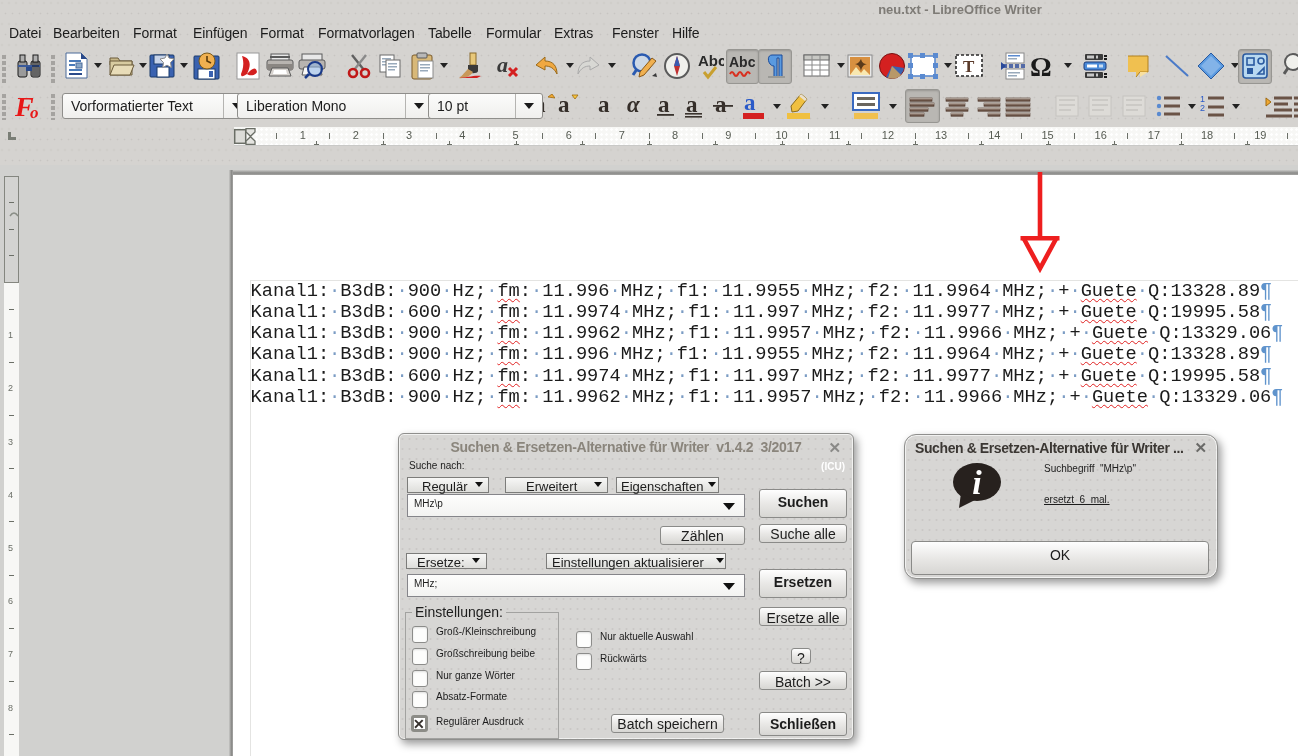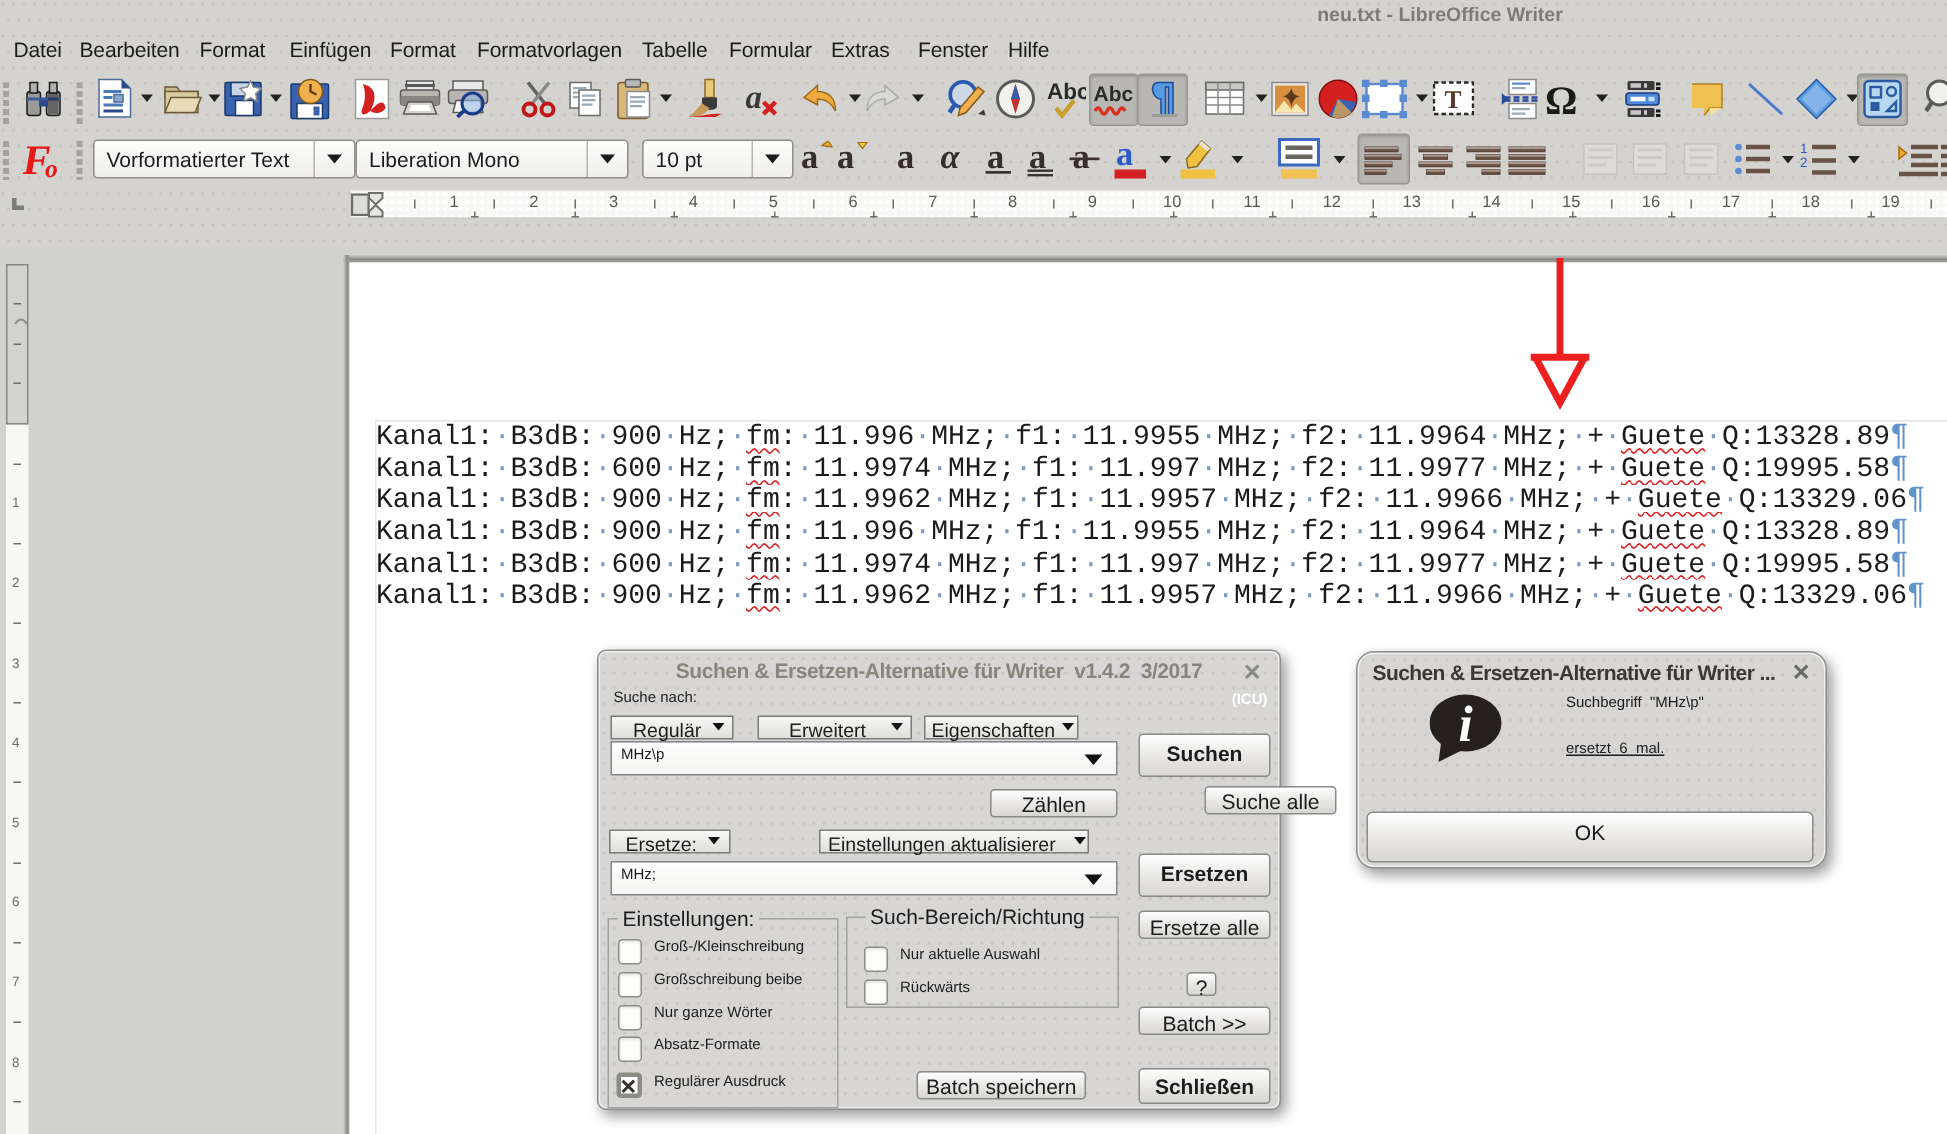--- a/index.html
+++ b/index.html
@@ -11,21 +11,21 @@
 background-image:radial-gradient(circle,#c7c5c2 0.7px,rgba(0,0,0,0) 1.1px),radial-gradient(circle,#c7c5c2 0.7px,rgba(0,0,0,0) 1.1px);
 background-size:7px 21px,7px 21px;background-position:2px 3px,5.5px 13.5px;}
 #titletext{position:absolute;left:800px;top:2px;width:320px;text-align:center;font-size:13px;font-weight:bold;color:#7e7b76;}
 .menuitem{position:absolute;top:25px;font-size:14px;color:#1c1c1c;letter-spacing:-0.1px;}
 
 .grip{position:absolute;width:4px;background-image:repeating-linear-gradient(to bottom,#a5a3a0 0 4px,rgba(0,0,0,0) 4px 6px);}
 .tbtn-on{position:absolute;background:#b9b7b3;border:1px solid #979692;border-radius:3px;box-shadow:inset 0 1px 2px rgba(0,0,0,0.18);}
 .darr{position:absolute;width:0;height:0;border-left:4px solid rgba(0,0,0,0);border-right:4px solid rgba(0,0,0,0);border-top:5px solid #222;}
 .icon{position:absolute;}
 
-.tbcombo{position:absolute;top:93px;height:24px;background:linear-gradient(#fcfcfb,#f0efed);border:1px solid #8f8e8b;border-radius:3px;font-size:14px;color:#1c1c1c;}
+.tbcombo{position:absolute;top:93px;height:24px;background:linear-gradient(#fcfcfb,#f0efed);border:1px solid #8f8e8b;border-radius:3px;font-size:14px;color:#1c1c1c;padding-left:14px;}
 .tbcombo .txt{position:absolute;left:8px;top:4px;white-space:nowrap;}
 .tbcombo .sep{position:absolute;right:26px;top:0;bottom:0;width:1px;background:#b5b4b1;}
 .tbcombo .ar{position:absolute;right:8px;top:9px;width:0;height:0;border-left:5px solid rgba(0,0,0,0);border-right:5px solid rgba(0,0,0,0);border-top:6px solid #1a1a1a;}
 
 #hruler{position:absolute;left:234px;top:127px;width:1064px;height:18px;border-bottom:1px solid #c9c9c7;background:#f7f7f5;background-image:radial-gradient(circle,#ffffff 1.1px,rgba(0,0,0,0) 1.5px);background-size:5px 5px;}
 .tick{position:absolute;background:#6b6f67;}
 .rnum{position:absolute;top:2px;font-size:11px;color:#565b52;transform:translateX(-50%);}
 
 #page{position:absolute;left:233px;top:175px;width:1065px;height:581px;background:#ffffff;}
 #pageedge-t{position:absolute;left:229px;top:170px;width:1069px;height:5px;background:linear-gradient(#c9c9c7,#8a8a88 60%,#a5a5a3);}
@@ -579,40 +579,37 @@
   <div class="mini" style="left:217px;top:43px;width:101px;">
         <span style="position:absolute;left:4px;top:1px;">Eigenschaften</span>
         <span class="ar" style="right:2px;"></span>
       </div>
   <div class="combo" style="left:8px;top:60px;width:336px;">
         <span style="position:absolute;left:6px;top:3px;">MHz\p</span>
         <span class="ar" style="right:9px;"></span>
       </div>
   <div class="btn bold" style="left:360px;top:55px;width:86px;height:23px;padding-top:4px;">Suchen</div>
   <div class="btn" style="left:261px;top:92px;width:83px;height:16px;padding-top:1px;">Zählen</div>
-  <div class="btn" style="left:360px;top:90px;width:86px;height:16px;padding-top:1px;margin-left:44px;">Suche alle</div>
+  <div class="btn" style="left:360px;top:90px;width:86px;height:16px;padding-top:1px;">Suche alle</div>
   <div class="mini" style="left:7px;top:119px;width:79px;">
         <span style="position:absolute;left:10px;top:1px;">Ersetze:</span>
         <span class="ar" style="right:6px;"></span>
       </div>
   <div class="mini" style="left:147px;top:119px;width:178px;">
         <span style="position:absolute;left:5px;top:1px;">Einstellungen aktualisierer</span>
         <span class="ar" style="right:1px;"></span>
       </div>
   <div class="combo" style="left:8px;top:140px;width:336px;">
         <span style="position:absolute;left:6px;top:3px;">MHz;</span>
         <span class="ar" style="right:9px;"></span>
       </div>
   <div class="btn bold" style="left:360px;top:135px;width:86px;height:23px;padding-top:4px;">Ersetzen</div>
   <div class="btn" style="left:360px;top:173px;width:86px;height:15px;padding-top:2px;">Ersetze alle</div>
   <div class="grp" style="left:6px;top:178px;width:152px;height:125px;">
         <span class="grplab" style="left:6px;">Einstellungen:</span>
-      </div>
-  <div class="grp" style="left:165px;top:177px;width:180px;height:59px;">
-        <span class="grplab" style="left:12px;">Such-Bereich/Richtung</span>
       </div>
   <div class="cb" style="left:13px;top:192px;"></div>
       <div class="lbl" style="left:37px;top:192px;width:122px;overflow:hidden;">Groß-/Kleinschreibung</div>
   <div class="cb" style="left:13px;top:214px;"></div>
       <div class="lbl" style="left:37px;top:214px;width:122px;overflow:hidden;">Großschreibung beibe</div>
   <div class="cb" style="left:13px;top:236px;"></div>
       <div class="lbl" style="left:37px;top:236px;">Nur ganze Wörter</div>
   <div class="cb" style="left:13px;top:257px;"></div>
       <div class="lbl" style="left:37px;top:257px;">Absatz-Formate</div>
   <div class="cbx" style="left:12px;top:281px;"></div>

